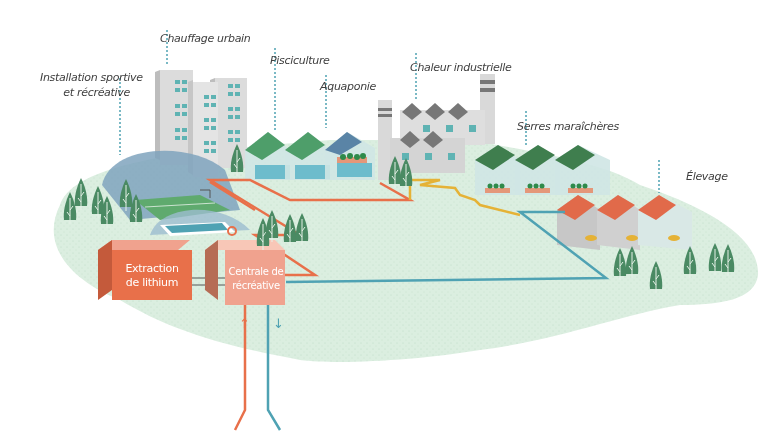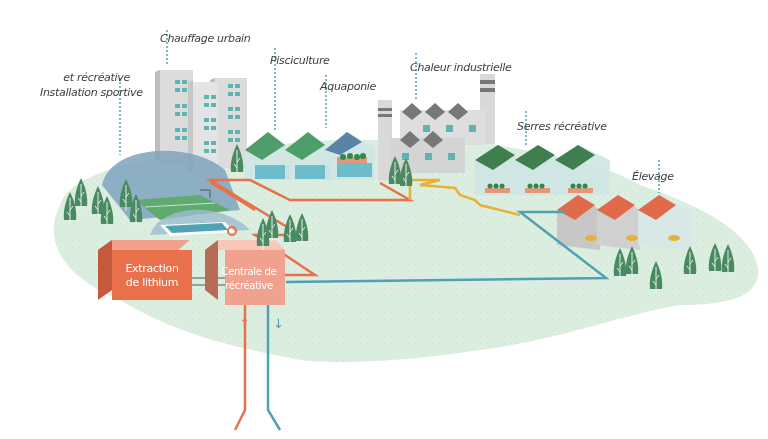--- a/index.html
+++ b/index.html
@@ -221,33 +221,33 @@
     <line x1="167" y1="30" x2="167" y2="66"></line>
     <line x1="275" y1="48" x2="275" y2="130"></line>
     <line x1="326" y1="75" x2="326" y2="128"></line>
     <line x1="416" y1="53" x2="416" y2="100"></line>
     <line x1="526" y1="111" x2="526" y2="145"></line>
     <line x1="659" y1="160" x2="659" y2="193"></line>
   </g>
 </svg>
 
 <div class="label right" style="left:40px; top:46px; width:90px; line-height:15px;">
+  <div>Installation sportive</div>
   <div>et récréative</div>
-  <div>Installation sportive</div>
 </div>
 <div class="label" style="left:160px; top:8px;">Chauffage urbain</div>
 <div class="label" style="left:270px; top:30px;">Pisciculture</div>
 <div class="label" style="left:320px; top:56px;">Aquaponie</div>
 <div class="label" style="left:410px; top:37px;">Chaleur industrielle</div>
-<div class="label" style="left:517px; top:96px;">Serres récréative</div>
-<div class="label" style="left:632px; top:146px;">Élevage</div>
+<div class="label" style="left:517px; top:96px;">Serres maraîchères</div>
+<div class="label" style="left:686px; top:146px;">Élevage</div>
 
 <div class="box-label" style="left:112px; top:262px; width:80px;">
   <div>Extraction</div>
   <div>de lithium</div>
 </div>
-<div class="box-label" style="left:211px; top:265px; width:76px; font-size:10px;">
+<div class="box-label" style="left:218px; top:265px; width:76px; font-size:10px;">
   <div>Centrale de</div>
   <div>récréative</div>
 </div>
 
 <div style="position:absolute; left:239px; top:316px; color:#e8704a; font-size:13px; font-family:'DejaVu Sans',sans-serif;">↑</div>
 <div style="position:absolute; left:273px; top:316px; color:#4fa2b3; font-size:13px; font-family:'DejaVu Sans',sans-serif;">↓</div>
 
 </body></html>

